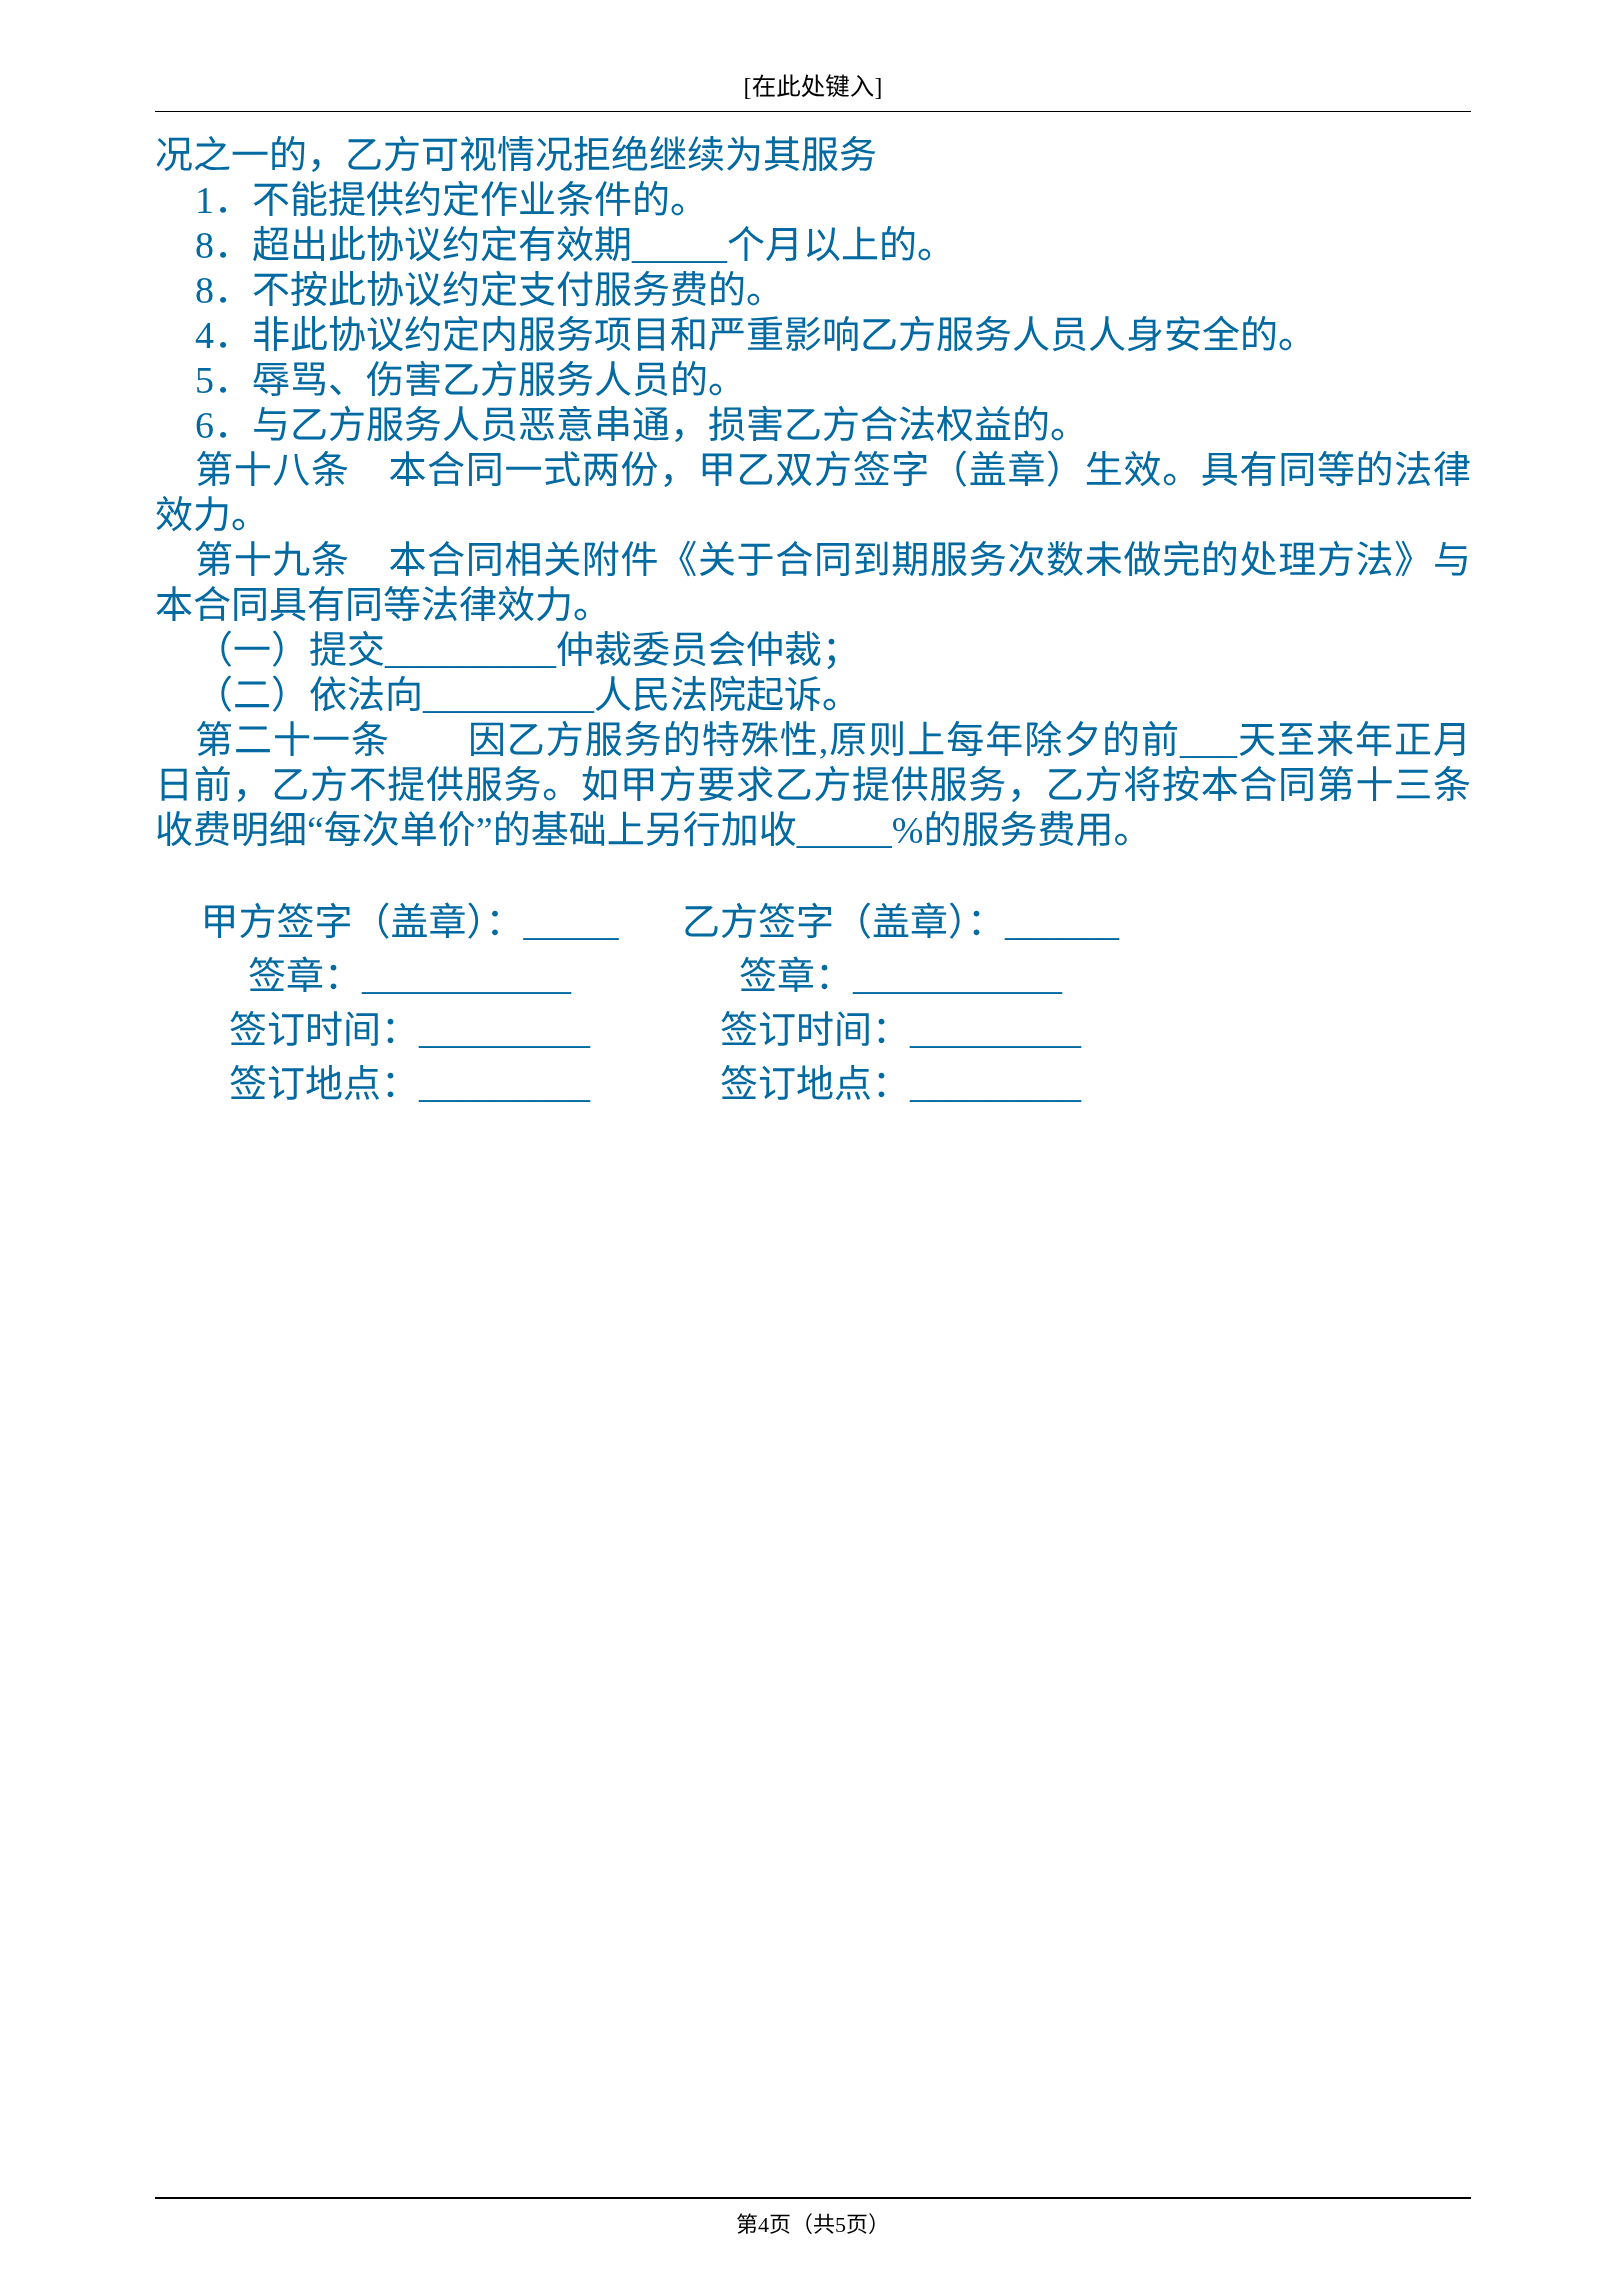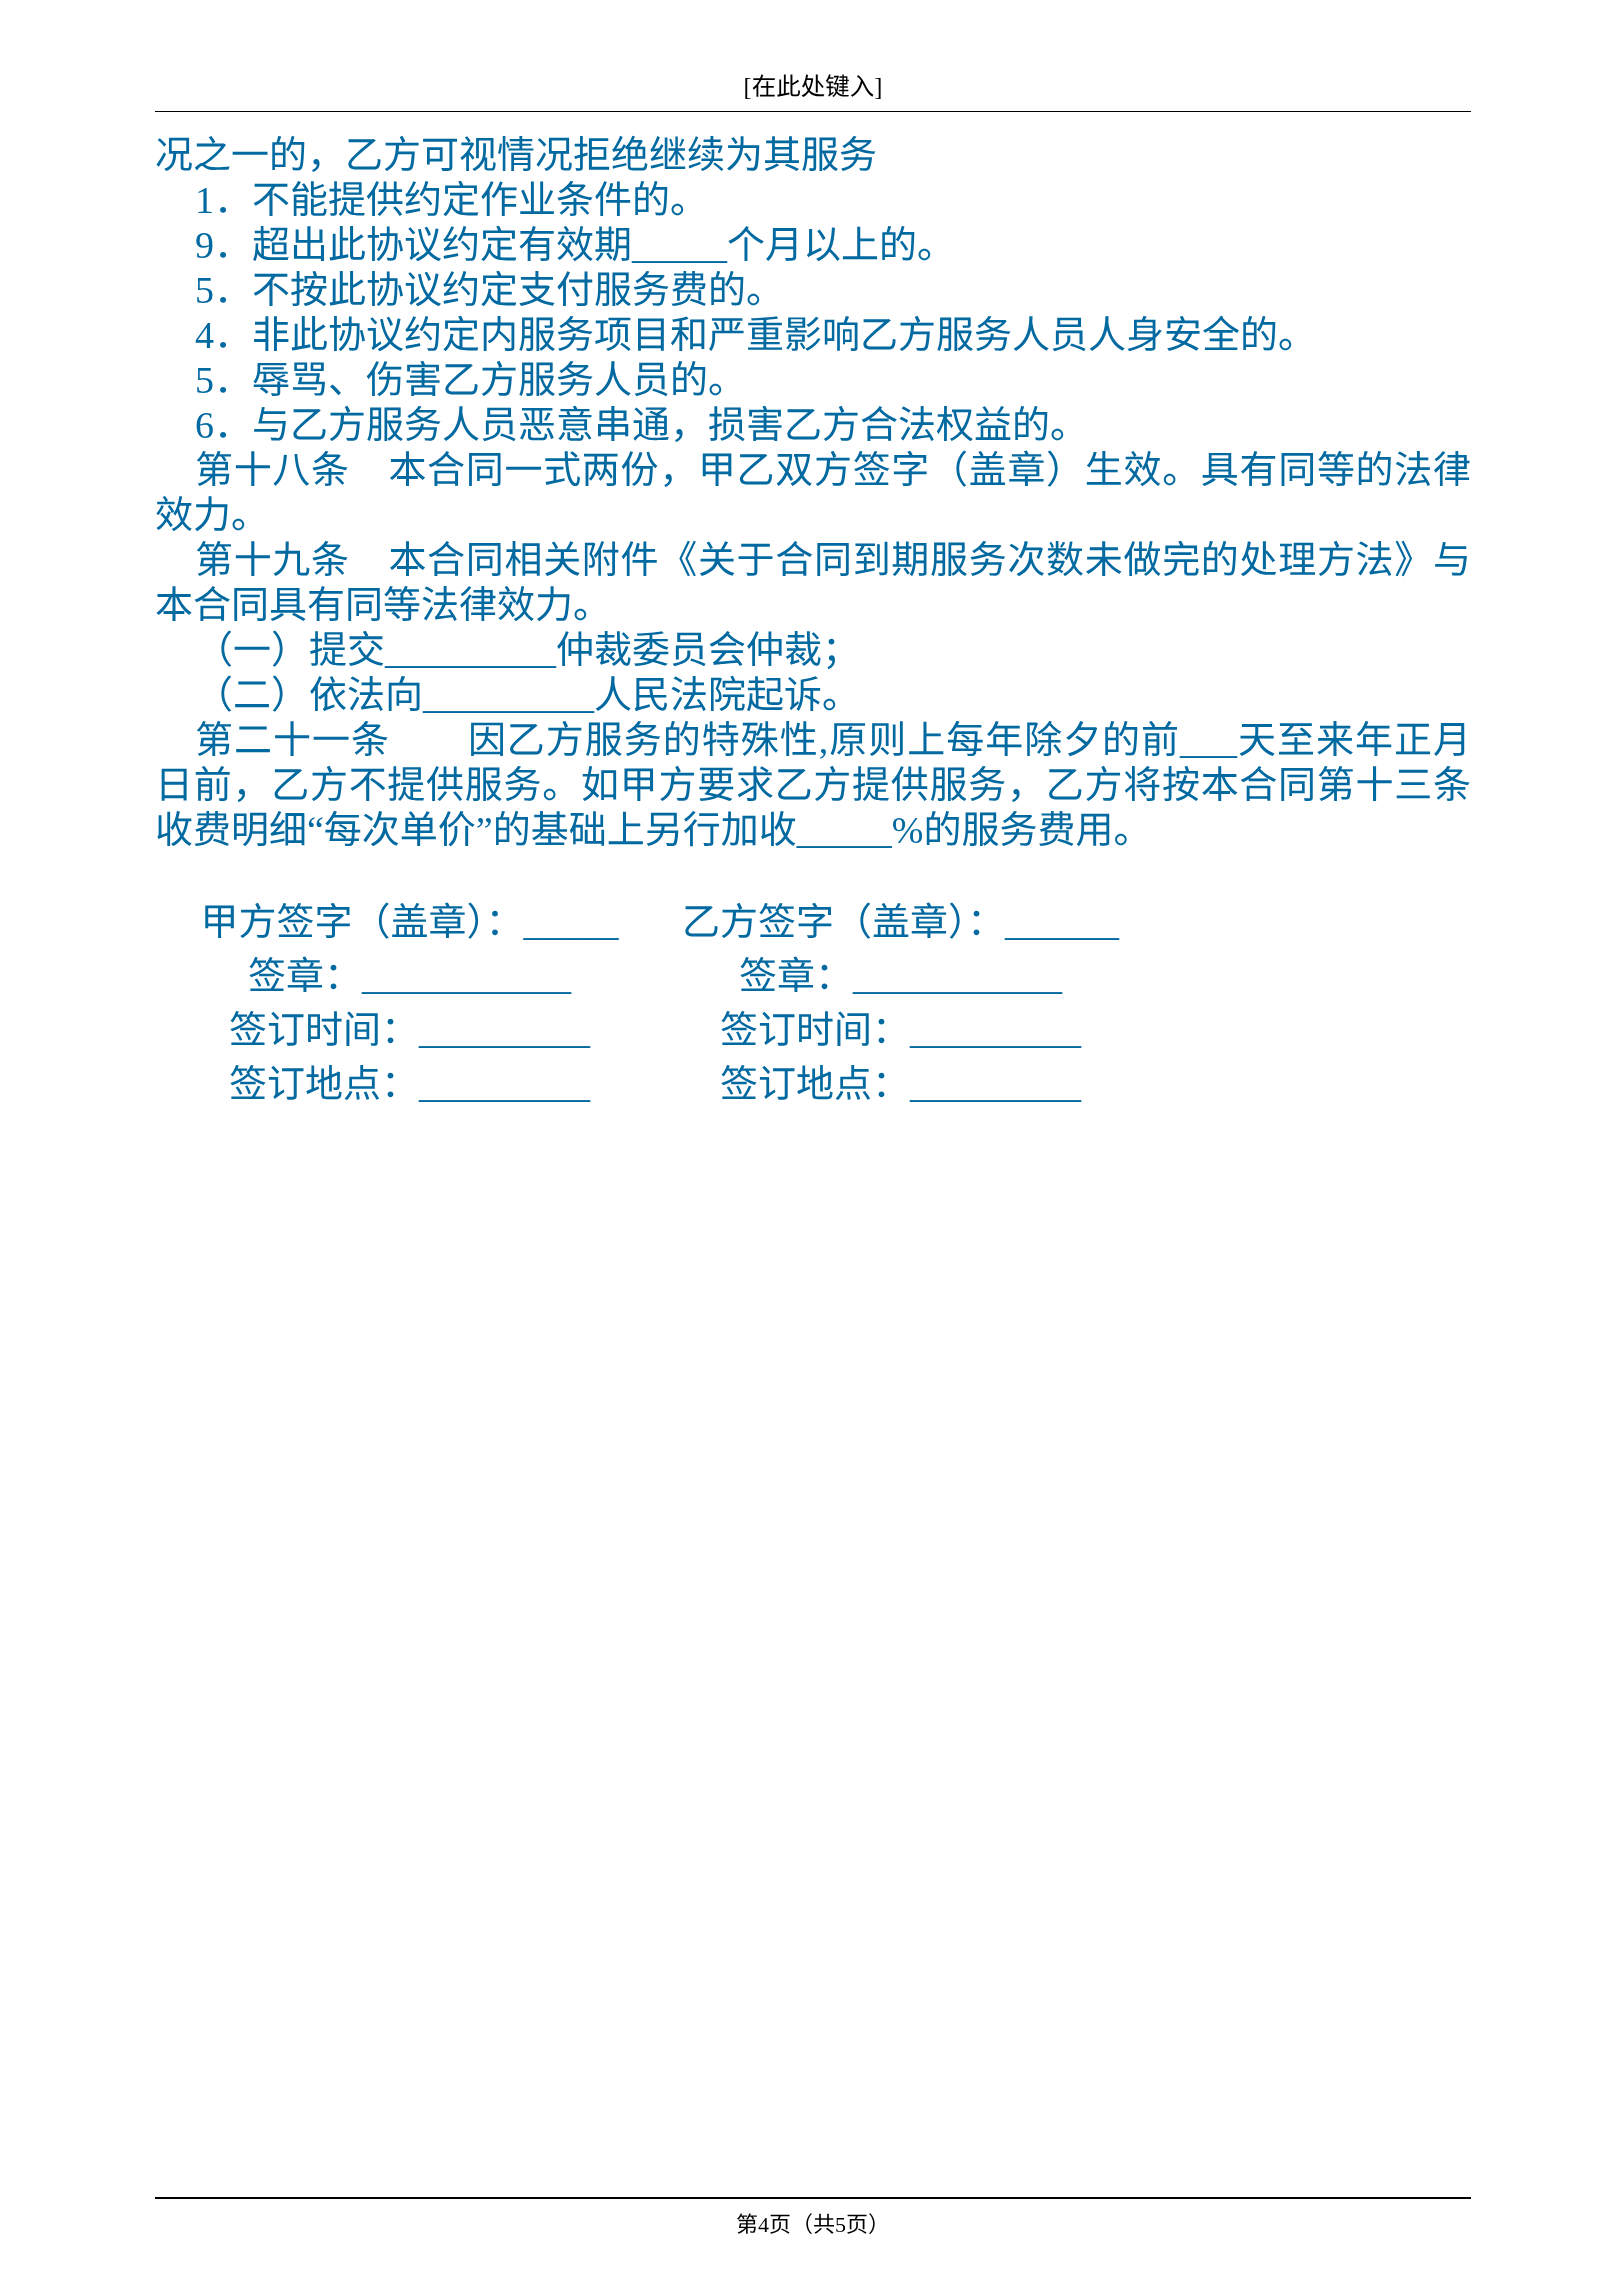--- a/index.html
+++ b/index.html
@@ -91,22 +91,22 @@
 
   <header class="doc-header">
     <div class="header-text">[在此处键入]</div>
     <div class="header-rule"></div>
   </header>
 
   <main class="doc-body">
     <p>况之一的，乙方可视情况拒绝继续为其服务</p>
 
     <p class="indent">1．不能提供约定作业条件的。</p>
-    <p class="indent">9．超出此协议约定有效期_____个月以上的。</p>
-    <p class="indent">5．不按此协议约定支付服务费的。</p>
+    <p class="indent">8．超出此协议约定有效期_____个月以上的。</p>
+    <p class="indent">8．不按此协议约定支付服务费的。</p>
     <p class="indent">4．非此协议约定内服务项目和严重影响乙方服务人员人身安全的。</p>
     <p class="indent">5．辱骂、伤害乙方服务人员的。</p>
     <p class="indent">6．与乙方服务人员恶意串通，损害乙方合法权益的。</p>
 
     <p class="indent">第十八条　本合同一式两份，甲乙双方签字（盖章）生效。具有同等的法律效力。</p>
     <p class="indent">第十九条　本合同相关附件《关于合同到期服务次数未做完的处理方法》与本合同具有同等法律效力。</p>
     <p class="indent">（一）提交_________仲裁委员会仲裁；</p>
     <p class="indent">（二）依法向_________人民法院起诉。</p>
     <p class="indent">第二十一条　　因乙方服务的特殊性,原则上每年除夕的前___天至来年正月日前，乙方不提供服务。如甲方要求乙方提供服务，乙方将按本合同第十三条收费明细“每次单价”的基础上另行加收_____%的服务费用。</p>
 

